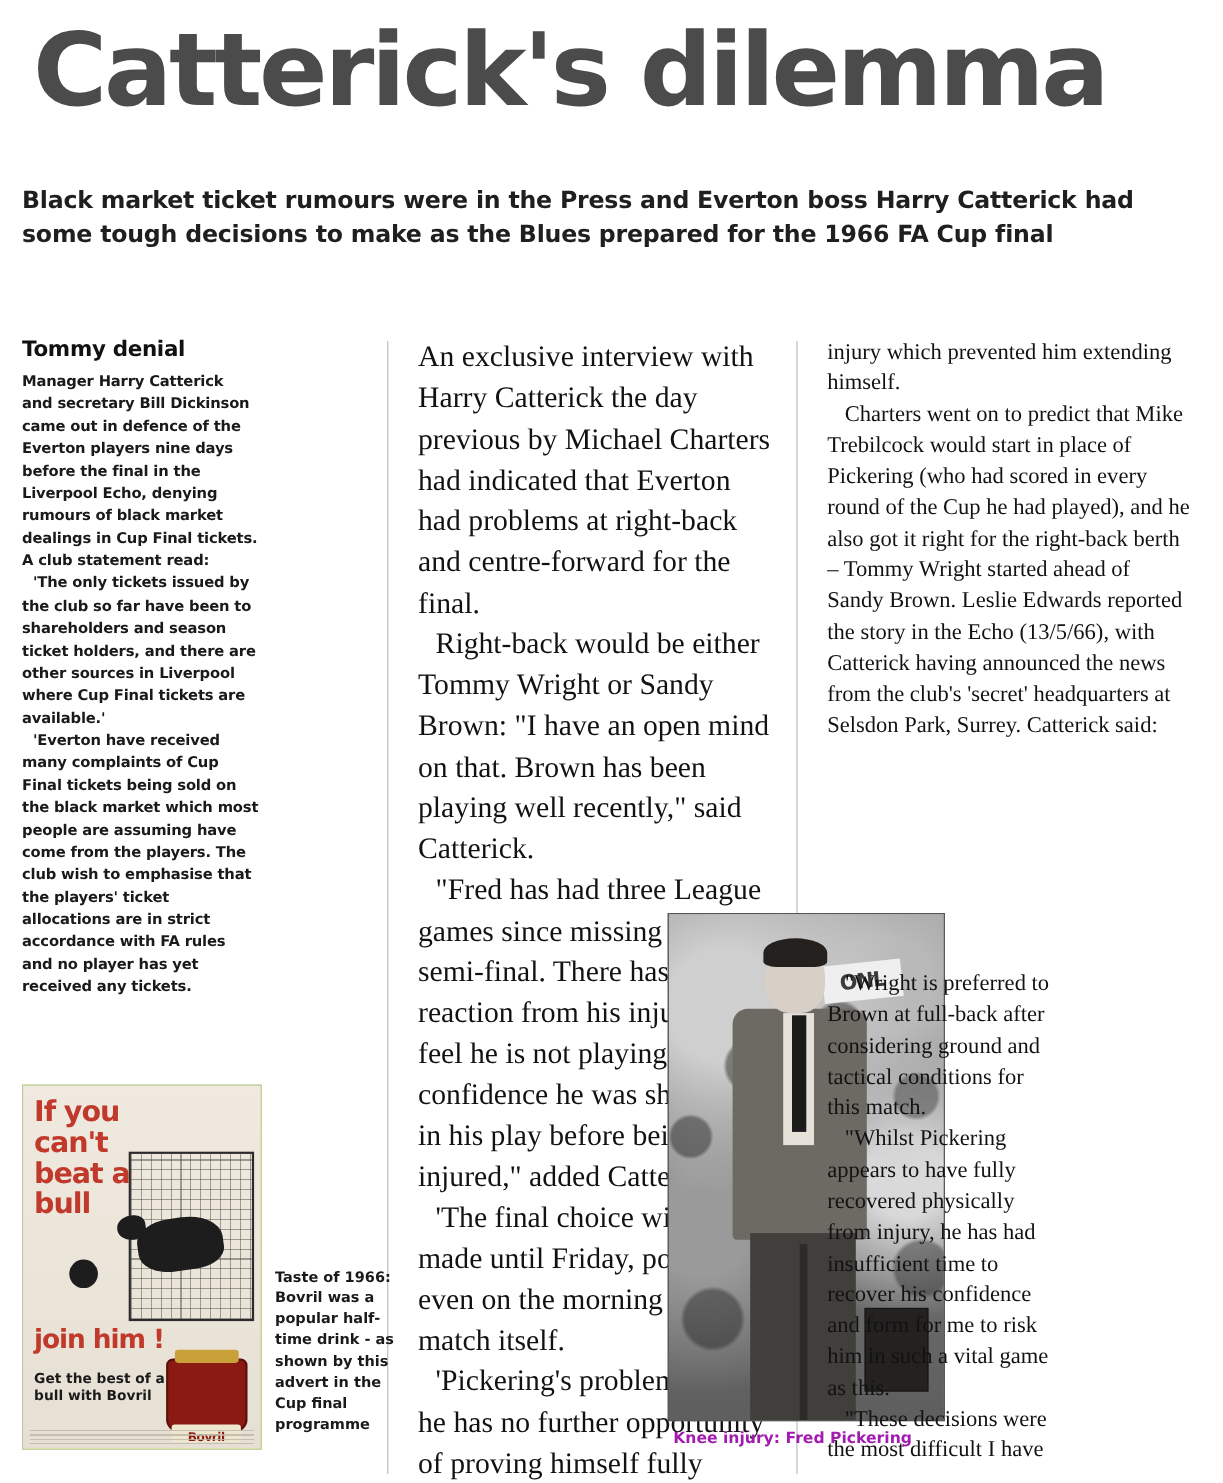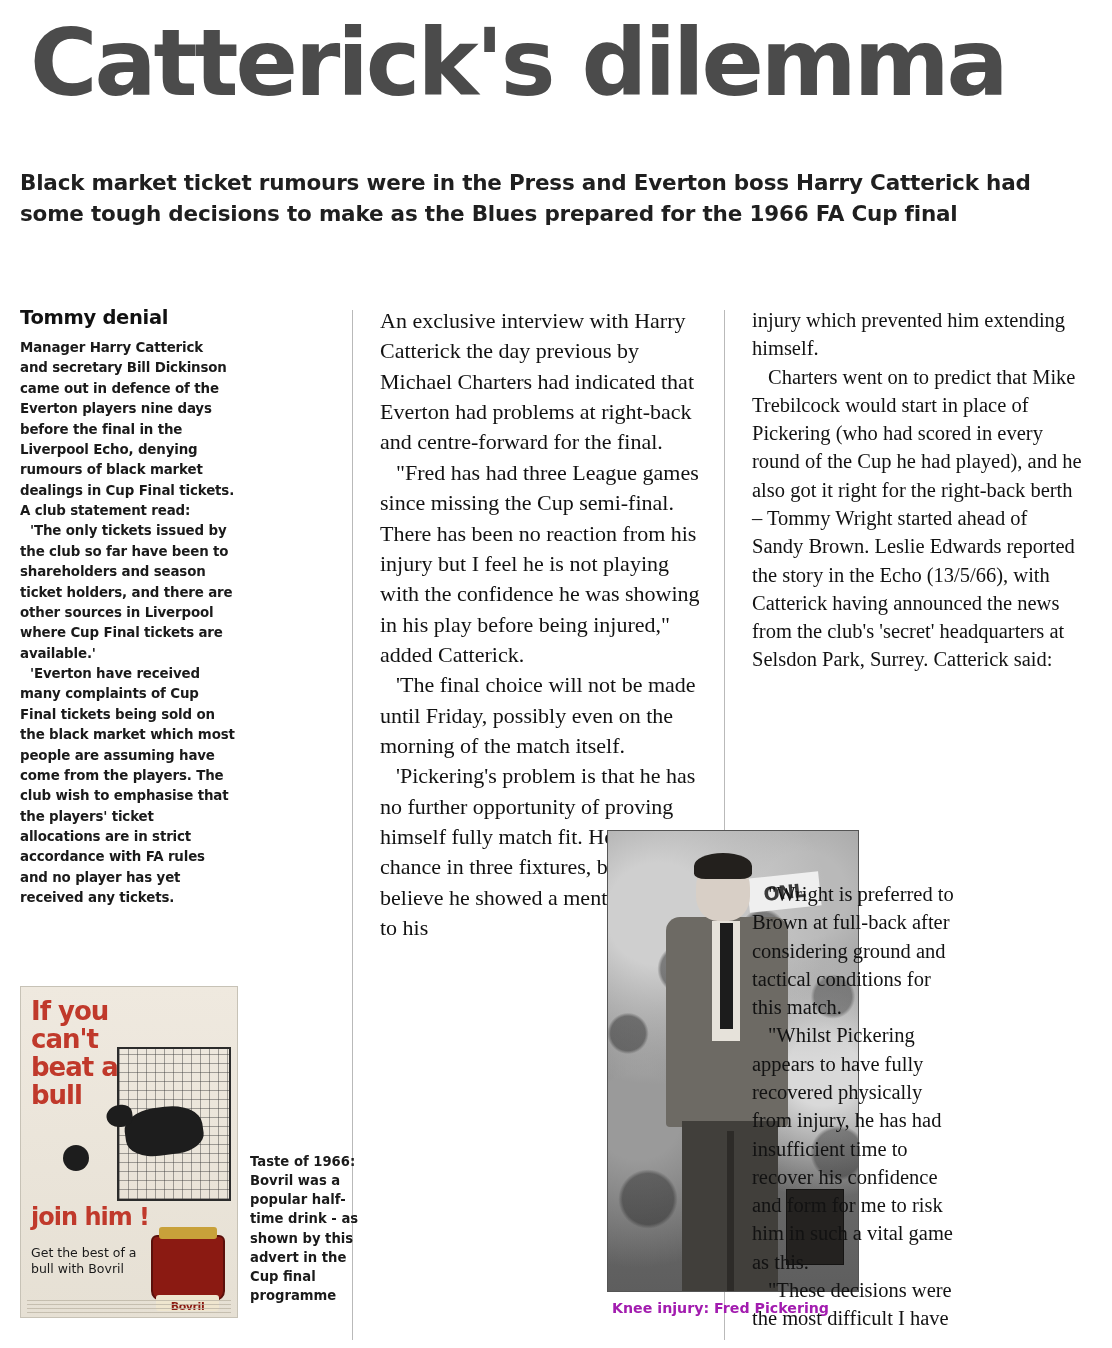--- a/index.html
+++ b/index.html
@@ -116,21 +116,21 @@
     font-size: 24px;
     color: #c0392b;
     letter-spacing: -1px;
   }
   .ad-sub {
     position: absolute;
     left: 10px;
     top: 258px;
     width: 130px;
     font-family: "DejaVu Sans", sans-serif;
-    font-weight: normal;
+    font-weight: bold;
     font-size: 12.5px;
     line-height: 1.25;
     color: #1a1a1a;
   }
   .ad-goal {
     position: absolute;
     left: 96px;
     top: 60px;
     width: 110px;
     height: 150px;
@@ -236,21 +236,21 @@
   .col2 h2, .col3 h2 {
     font-family: "DejaVu Sans", sans-serif;
     font-size: 21px;
     font-weight: bold;
     margin: 0 0 10px 0;
     color: #1d3fa0;
     letter-spacing: -0.4px;
   }
   .body p {
     font-family: "Liberation Serif", serif;
-    font-size: 22px;
+    font-size: 27px;
     line-height: 1.38;
     margin: 0;
     color: #121212;
   }
   .body p.indent { text-indent: 16px; }
 
   
   .photo {
     position: absolute;
     left: 607px;
@@ -420,20 +420,21 @@
     <div class="ad-jar-label">Bovril</div>
   </div>
   <div class="ad-footer"></div>
 </div>
 
 <div class="advert-caption">Taste of 1966: Bovril was a popular half-time drink - as shown by this advert in the Cup final programme</div>
 
 <div class="col2">
   <div class="body">
     <p>An exclusive interview with Harry Catterick the day previous by Michael Charters had indicated that Everton had problems at right-back and centre-forward for the final.</p>
+    <p class="indent">Right-back would be either Tommy Wright or Sandy Brown: "I have an open mind on that. Brown has been playing well recently," said Catterick.</p>
     <p class="indent">"Fred has had three League games since missing the Cup semi-final. There has been no reaction from his injury but I feel he is not playing with the confidence he was showing in his play before being injured," added Catterick.</p>
     <p class="indent">'The final choice will not be made until Friday, possibly even on the morning of the match itself.</p>
     <p class="indent">'Pickering's problem is that he has no further opportunity of proving himself fully match fit. He had his chance in three fixtures, but I believe he showed a mental reaction to his</p>
   </div>
 </div>
 
 <div class="photo">
   <div class="ph-bg"></div>
   <div class="ph-crowd"></div>
   <div class="ph-banner">ONL</div>

